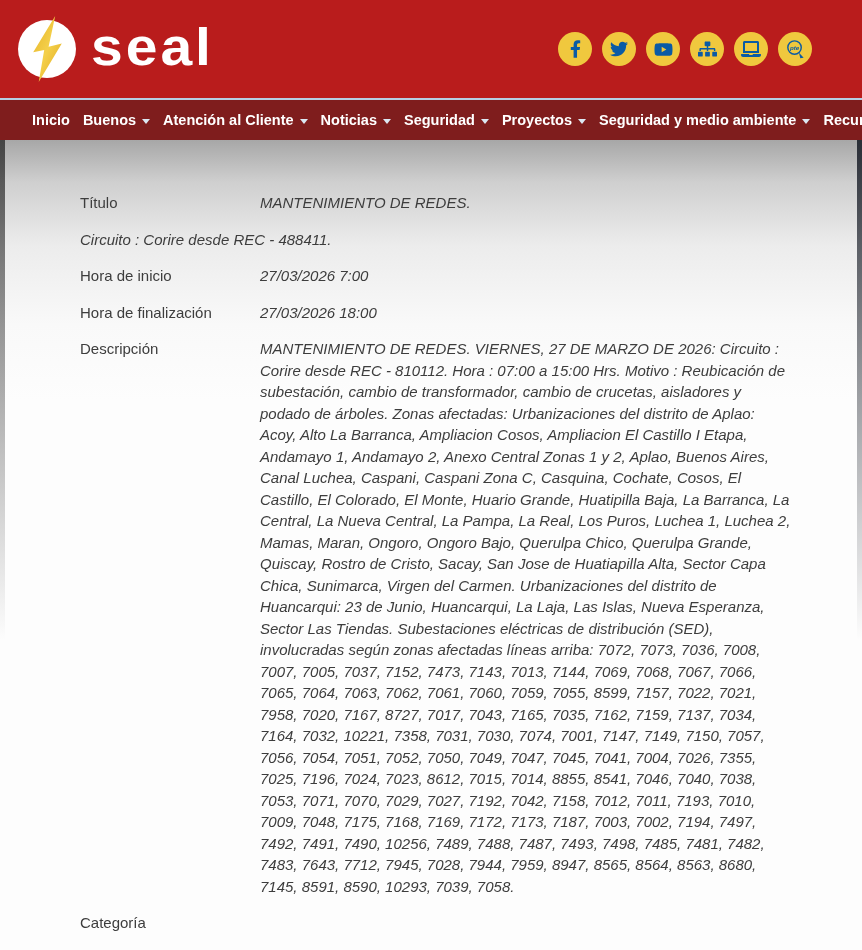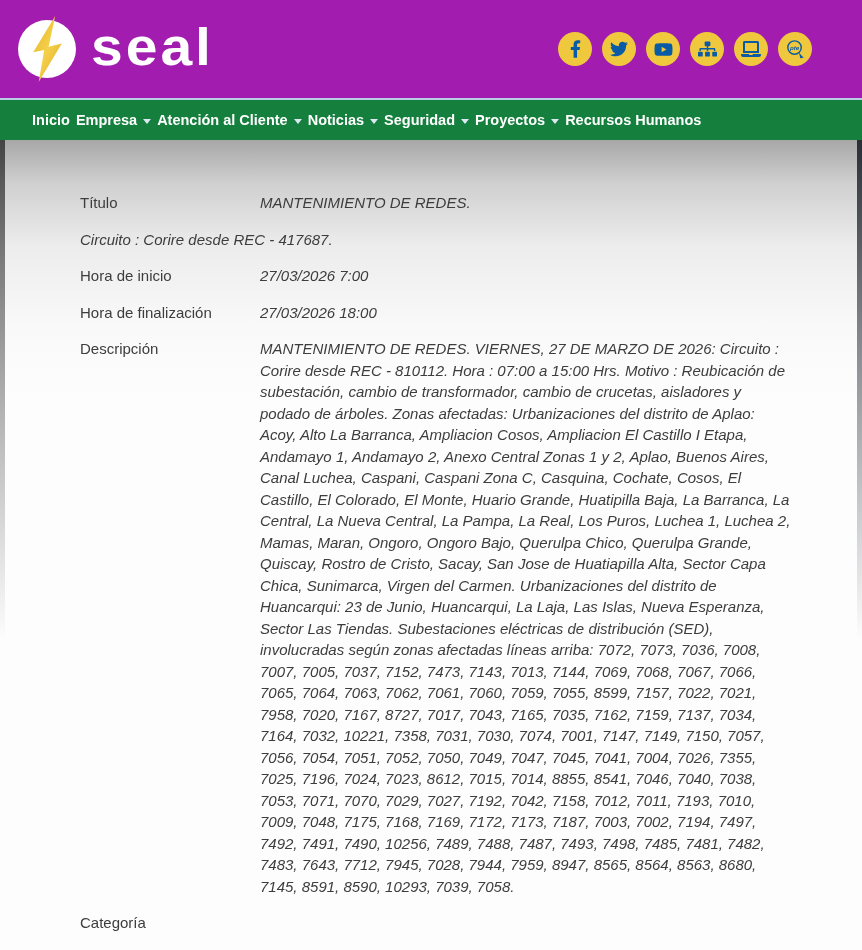--- a/index.html
+++ b/index.html
@@ -2,21 +2,21 @@
 <html><head>
 <meta charset="utf-8">
 <style>
   * { box-sizing: border-box; }
   html,body { margin:0; padding:0; background:#ffffff; }
   body { font-family:"Liberation Sans", sans-serif; }
   .page { position:relative; width:862px; height:950px; overflow:hidden; background:#fdfdfd; }
 
   
   .site-header {
-    height:98px; background:#a21caf;
+    height:98px; background:#b91c1c;
     display:flex; align-items:center; justify-content:space-between;
     padding:0 32px 0 18px;
   }
   .logo { display:flex; align-items:center; gap:15px; cursor:pointer; }
   .logo-circle {
     width:58px; height:58px; background:#ffffff; border-radius:50%;
     position:relative; flex:none;
   }
   .logo-circle svg { position:absolute; left:13px; top:-6px; overflow:visible; }
   .logo-text {
@@ -27,22 +27,22 @@
   .soc {
     width:34px; height:34px; border-radius:50%; background:#f0c83e;
     display:flex; align-items:center; justify-content:center; cursor:pointer; flex:none;
   }
   .soc svg { fill:#0a5ba5; display:block; }
 
   .header-sep { height:2px; background:#b5cfe4; }
 
   
   .main-nav {
-    height:40px; background:#15803d;
-    display:flex; align-items:center; padding-left:32px; gap:6px;
+    height:40px; background:#7f1d1d;
+    display:flex; align-items:center; padding-left:32px; gap:13px;
   }
   .main-nav a {
     color:#ffffff; font-size:14.5px; font-weight:600; text-decoration:none;
     display:flex; align-items:center; gap:6px; cursor:pointer; white-space:nowrap;
   }
   .caret {
     width:0; height:0;
     border-left:4.5px solid transparent; border-right:4.5px solid transparent;
     border-top:5px solid #dce8f3; margin-top:2px;
   }
@@ -119,51 +119,55 @@
     </div>
   </header>
 
   <div class="header-sep"></div>
 
   <nav class="main-nav">
     <a>
         <span>Inicio</span>
       </a>
     <a>
-        <span>Empresa</span>
+        <span>Buenos</span>
         <span class="caret"></span>
       </a>
     <a>
         <span>Atención al Cliente</span>
         <span class="caret"></span>
       </a>
     <a>
         <span>Noticias</span>
         <span class="caret"></span>
       </a>
     <a>
         <span>Seguridad</span>
         <span class="caret"></span>
       </a>
     <a>
         <span>Proyectos</span>
         <span class="caret"></span>
       </a>
     <a>
+        <span>Seguridad y medio ambiente</span>
+        <span class="caret"></span>
+      </a>
+    <a>
         <span>Recursos Humanos</span>
       </a>
   </nav>
 
   <main class="content-wrap">
     <div class="row">
       <div class="field-label">Título</div>
       <div class="field-value">MANTENIMIENTO DE REDES.</div>
     </div>
     <div class="row">
-      <div class="field-value">Circuito : Corire desde REC - 417687.</div>
+      <div class="field-value">Circuito : Corire desde REC - 488411.</div>
     </div>
     <div class="row">
       <div class="field-label">Hora de inicio</div>
       <div class="field-value">27/03/2026 7:00</div>
     </div>
     <div class="row">
       <div class="field-label">Hora de finalización</div>
       <div class="field-value">27/03/2026 18:00</div>
     </div>
     <div class="row">

